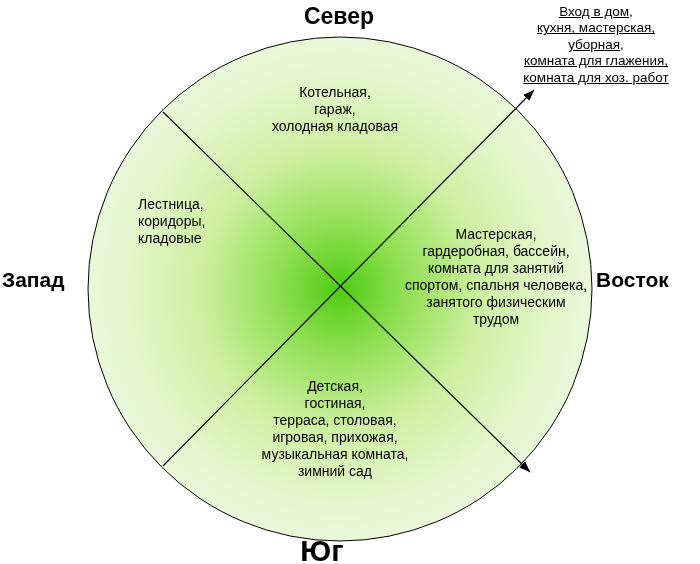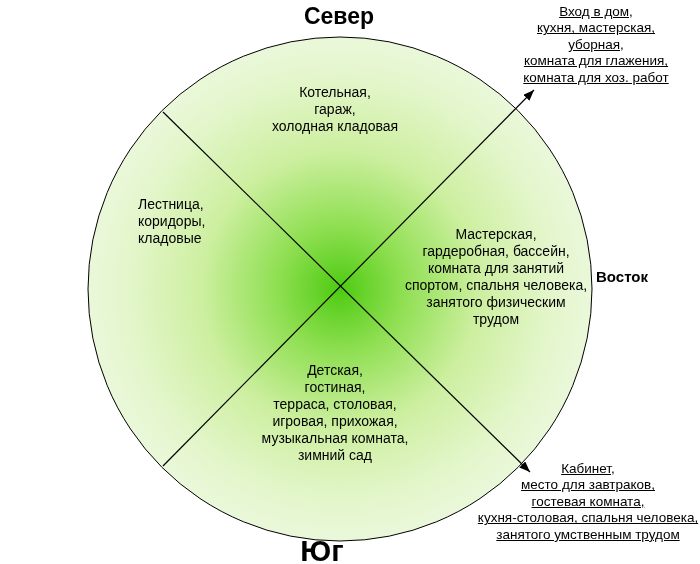--- a/index.html
+++ b/index.html
@@ -26,31 +26,31 @@
     white-space: pre-line;
   }
   .dir-label {
     font-weight: bold;
     font-size: 30px;
     text-align: center;
   }
   .dir-north { left: 279px; top: 3px;   width: 120px; font-size: 23px; }
   .dir-south { left: 262px; top: 534px; width: 120px; }
   .dir-west  { left: 2px;   top: 268px; width: 90px;  font-size: 21px; text-align: left; }
-  .dir-east  { left: 596px; top: 268px; width: 104px; font-size: 15px; text-align: left; }
+  .dir-east  { left: 596px; top: 268px; width: 104px; font-size: 21px; text-align: left; }
 
   .sector-text {
     font-size: 14px;
     line-height: 1.22;
     text-align: center;
   }
   .sector-north { left: 215px; top: 84px;  width: 240px; }
   .sector-west  { left: 138px; top: 196px; width: 150px; text-align: left; }
   .sector-east  { left: 385px; top: 226px; width: 222px; }
-  .sector-south { left: 228px; top: 362px; width: 214px; }
+  .sector-south { left: 228px; top: 378px; width: 214px; }
 
   .annot-text {
     font-size: 13.5px;
     line-height: 1.22;
     text-align: center;
     text-decoration: underline;
   }
   .annot-ne { left: 492px; top: 4px;   width: 208px; }
   .annot-se { left: 476px; top: 461px; width: 224px; }
 </style>
@@ -77,20 +77,21 @@
 
     <line x1="163" y1="466" x2="534" y2="90" stroke="#000000" stroke-width="1.2" marker-end="url(#arrowHead)"></line>
 
     <line x1="163" y1="112" x2="530" y2="472" stroke="#000000" stroke-width="1.2" marker-end="url(#arrowHead)"></line>
   </svg>
 
   <div class="txt dir-label dir-north">Север</div>
 
   <div class="txt dir-label dir-south">Юг</div>
 
+  <div class="txt dir-label dir-west">Запад</div>
 
   <div class="txt dir-label dir-east">Восток</div>
 
   <div class="txt sector-text sector-north">Котельная,
 гараж,
 холодная кладовая</div>
 
   <div class="txt sector-text sector-west">Лестница,
 коридоры,
 кладовые</div>
@@ -108,19 +109,14 @@
 игровая, прихожая,
 музыкальная комната,
 зимний сад</div>
 
   <div class="txt annot-text annot-ne">Вход в дом,
 кухня, мастерская,
 уборная,
 комната для глажения,
 комната для хоз. работ</div>
 
-  <div class="txt annot-text annot-se">Кабинет,
-место для завтраков,
-гостевая комната,
-кухня-столовая, спальня человека,
-занятого умственным трудом</div>
 
 </div>
 
 </body></html>

